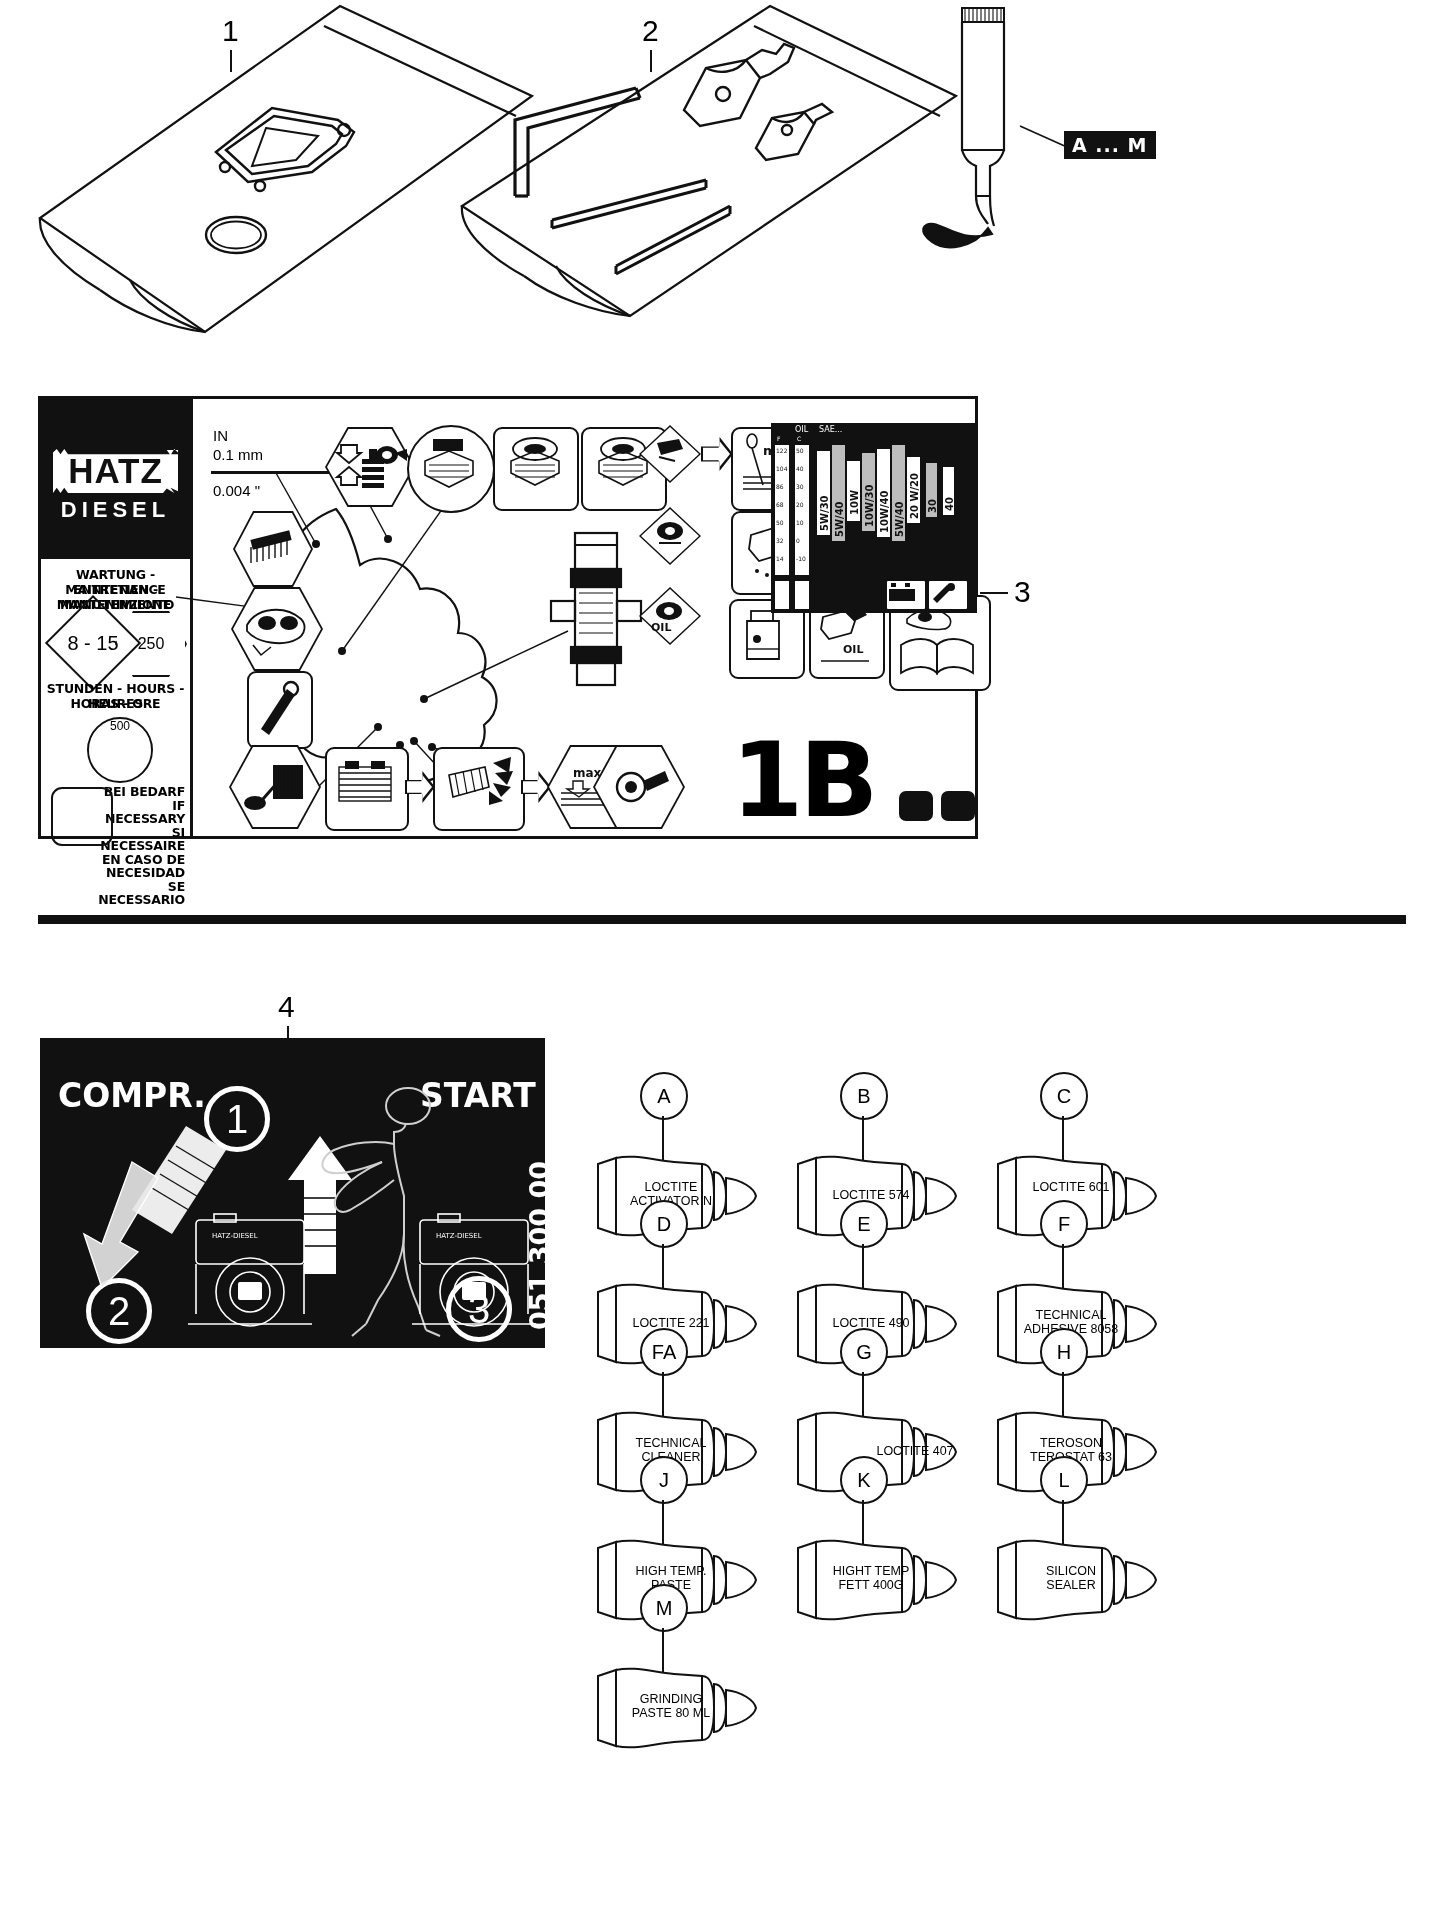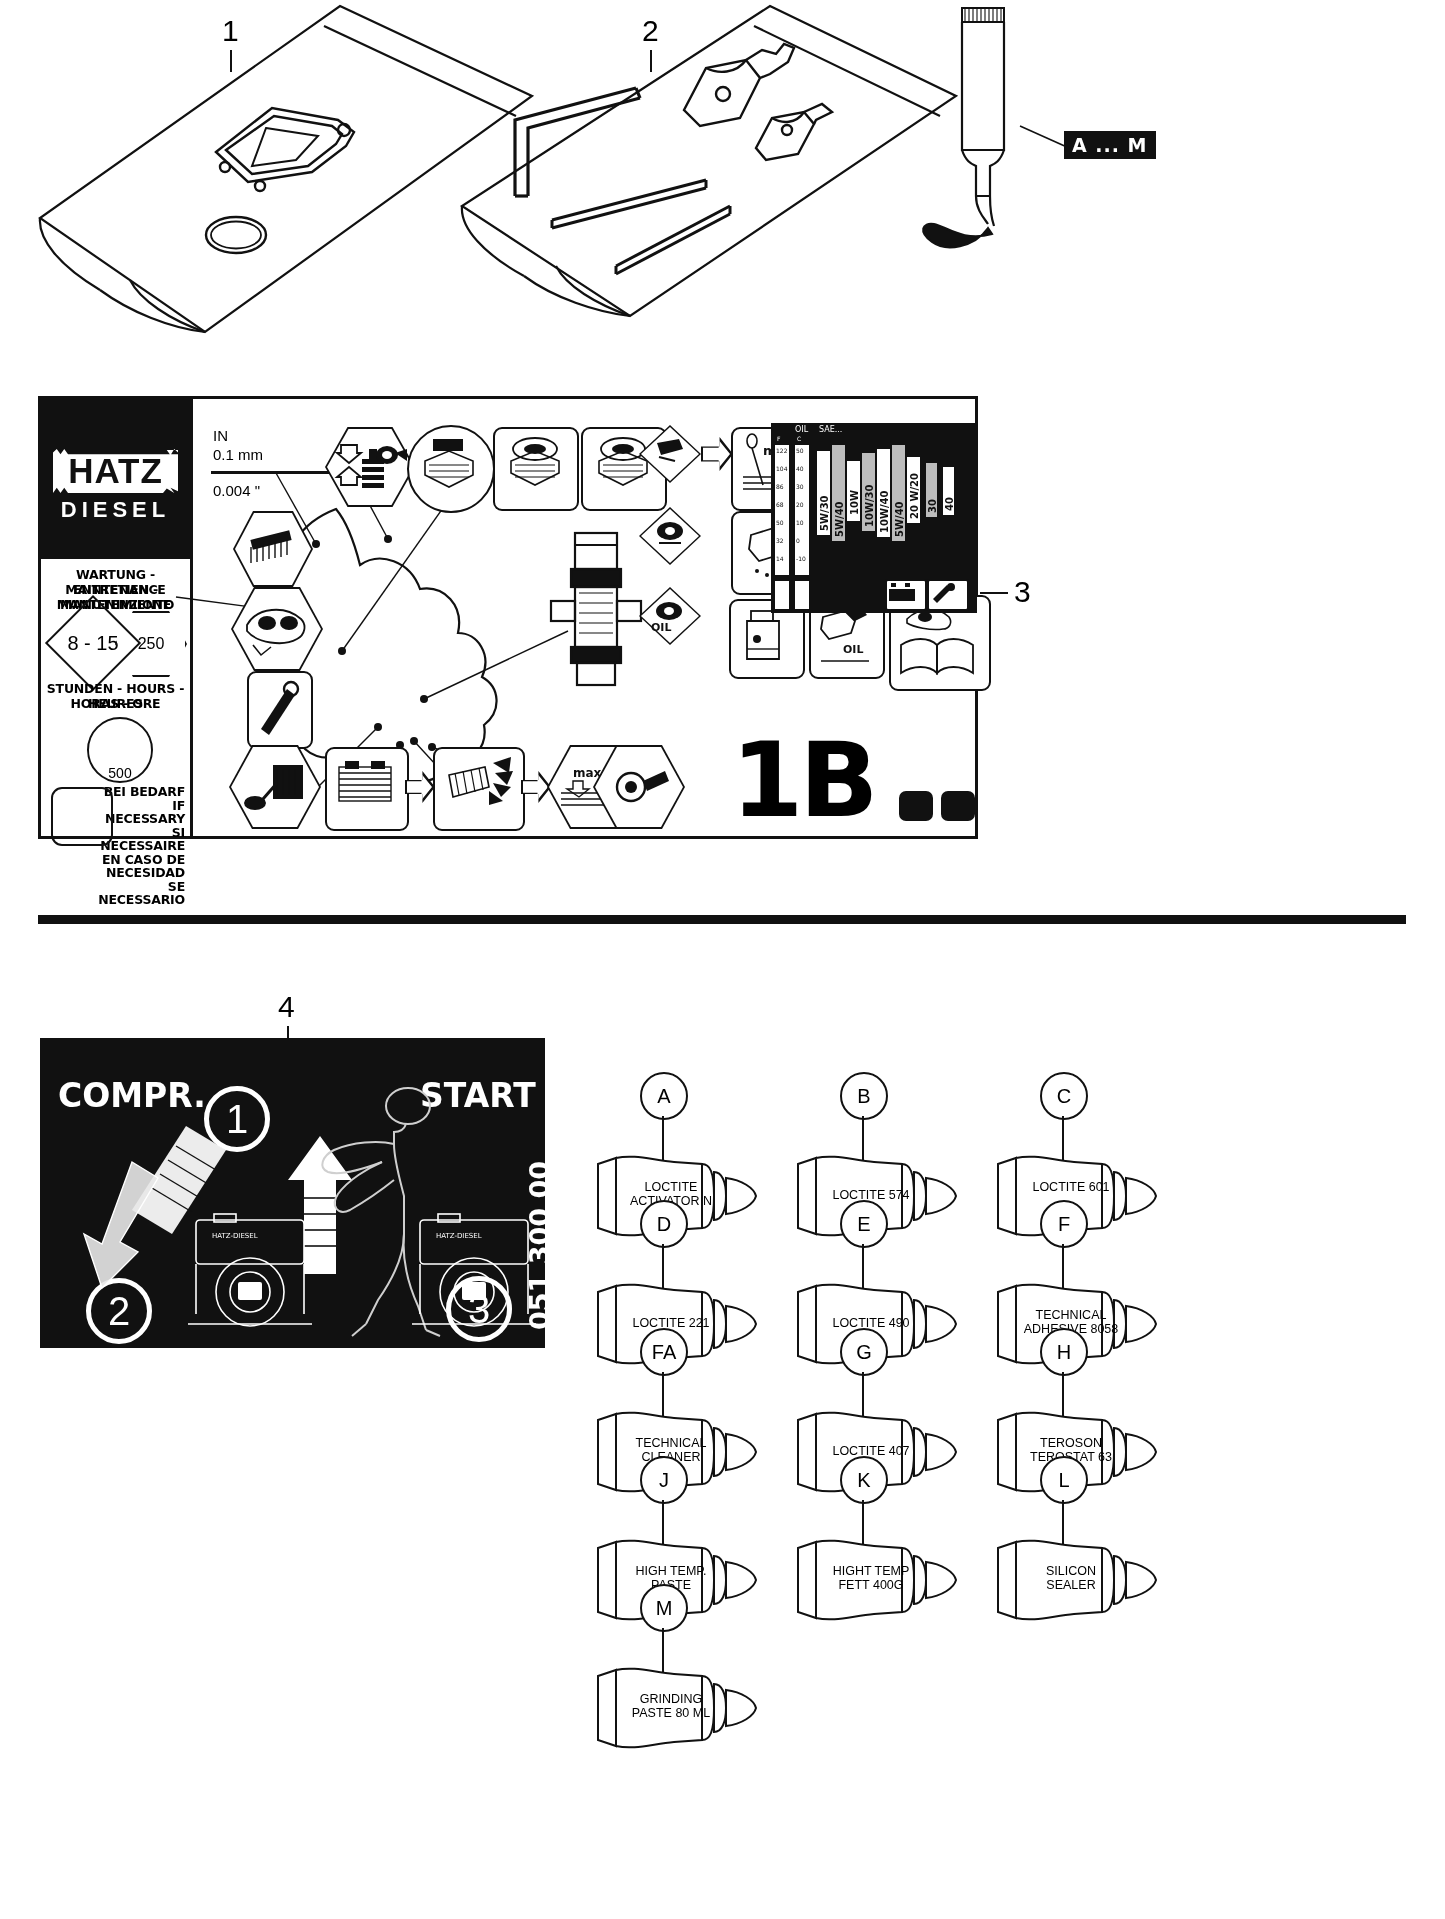--- a/index.html
+++ b/index.html
@@ -59,22 +59,22 @@
   }
   .shape-hex {
     position:absolute; width:68px; height:62px;
     border:2.5px solid #111;
     clip-path:polygon(25% 0,75% 0,100% 50%,75% 100%,25% 100%,0 50%);
     display:flex; align-items:center; justify-content:center;
     font-size:16px;
   }
   .shape-circle {
     position:absolute; width:62px; height:62px; border:2.5px solid #111;
-    border-radius:50%; display:flex; align-items:flex-end; justify-content:center;
-    font-size:14px;
+    border-radius:50%; display:flex; align-items:flex-start; justify-content:center;
+    font-size:12px;
   }
   .shape-rrect {
     position:absolute; width:58px; height:55px; border:2.5px solid #111;
     border-radius:11px;
   }
   .ifnec {
     position:absolute; font-size:12.5px; font-weight:bold;
     font-family:"DejaVu Sans", sans-serif; line-height:13.5px;
     text-align:right; letter-spacing:-0.2px;
   }
@@ -886,21 +886,21 @@
     <div class="tubestem"></div>
     <svg style="position:absolute;left:0;top:0;width:175px;height:110px;">
       <g fill="#fff" stroke="#111" stroke-width="2">
         <path d="M8 24 L26 18 L26 94 L8 88 Z"></path>
         <path d="M26 18 C44 14 62 20 84 22 L112 24 L112 88 L84 90 C62 92 44 98 26 94 Z"></path>
         <path d="M112 24 C120 24 124 32 124 56 C124 80 120 88 112 88 Z"></path>
         <path d="M124 32 C132 32 136 42 136 56 C136 70 132 80 124 80 Z"></path>
         <path d="M136 38 C152 40 164 48 166 56 C164 64 152 72 136 74 Z"></path>
       </g>
     </svg>
-    <div class="tubelabel" style="top:48px;">
+    <div class="tubelabel" style="top:48px;padding-left:44px;">
       <div>LOCTITE 407</div>
     </div>
   </div>
 
   <div class="tube" style="left:414px; top:326px;">
     <div class="tubecode">H</div>
     <div class="tubestem"></div>
     <svg style="position:absolute;left:0;top:0;width:175px;height:110px;">
       <g fill="#fff" stroke="#111" stroke-width="2">
         <path d="M8 24 L26 18 L26 94 L8 88 Z"></path>

